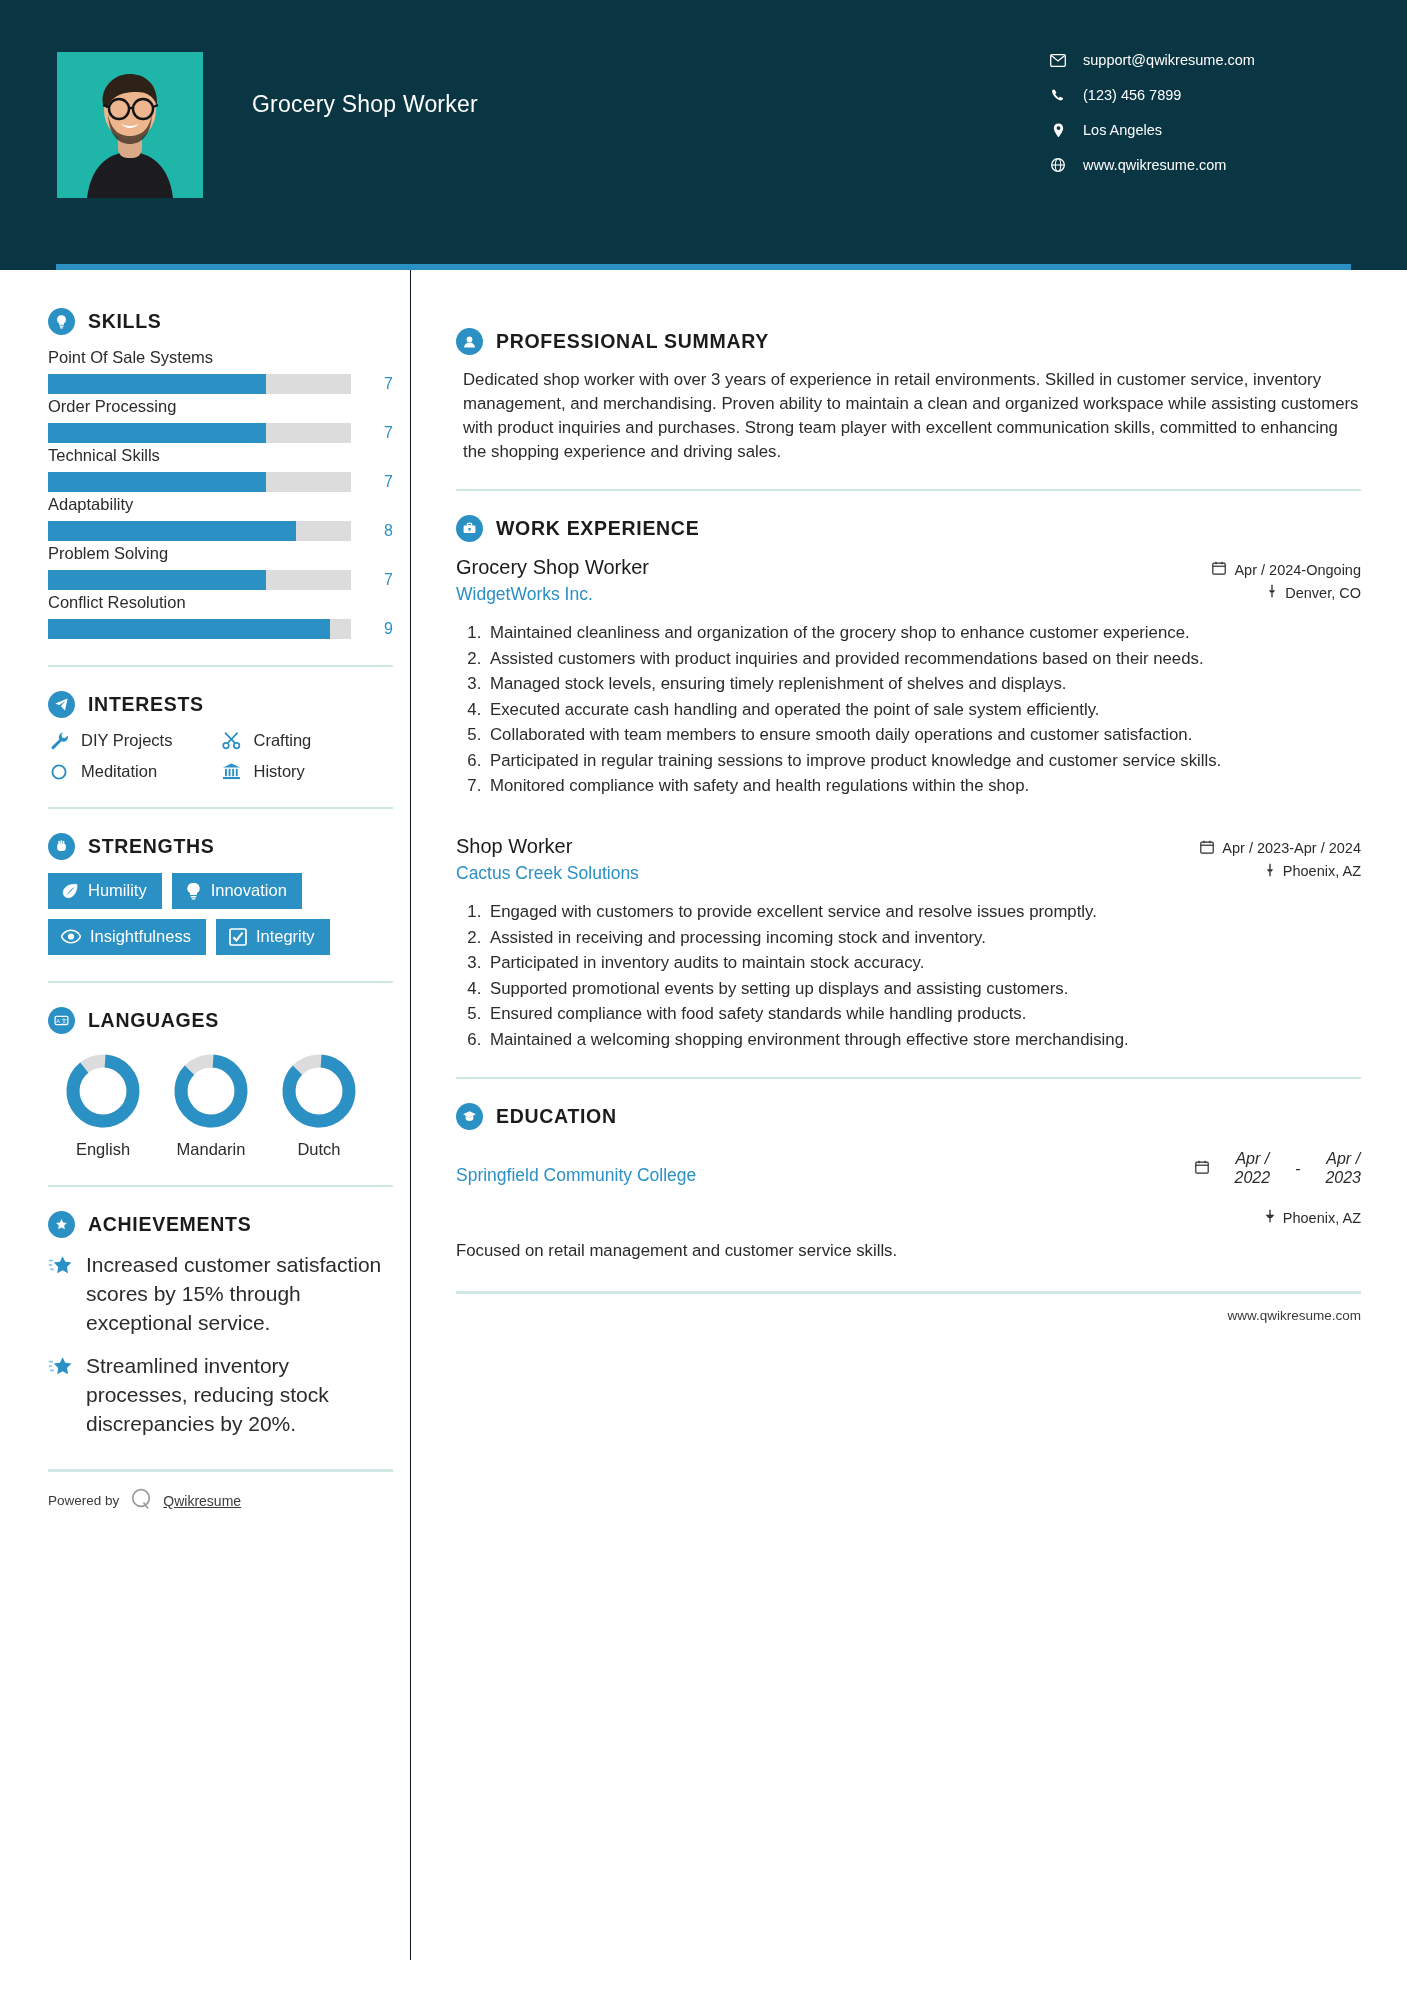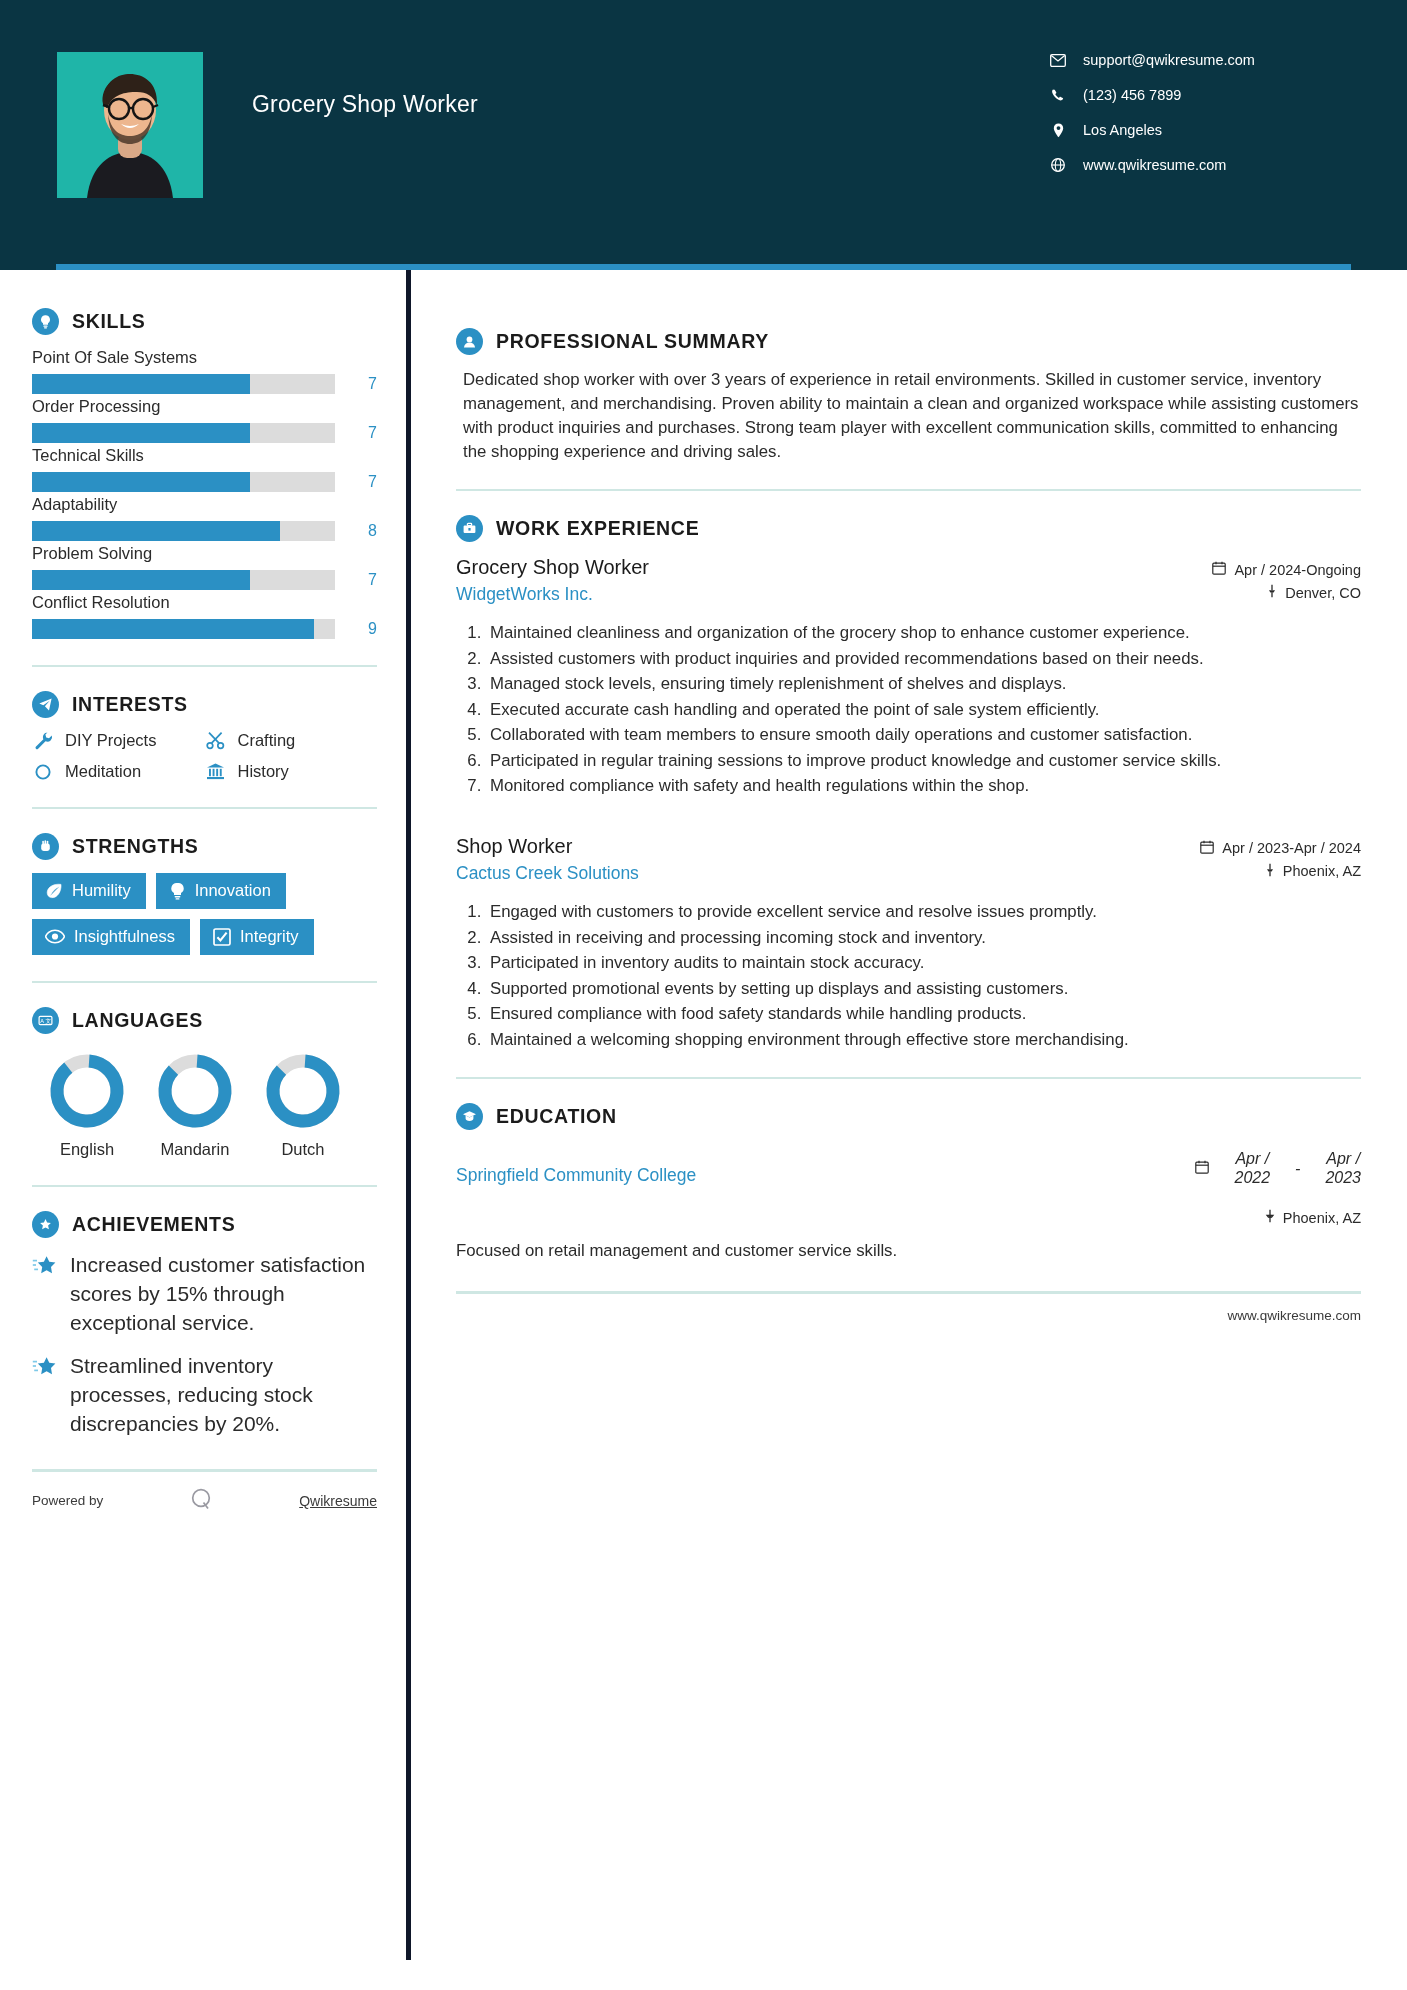--- a/index.html
+++ b/index.html
@@ -87,22 +87,22 @@
   .contact-row .ctext { margin-left: 14px; }
 
   
   .body {
     display: flex;
     align-items: flex-start;
   }
   .left {
     width: 411px;
     flex: none;
-    padding: 38px 0 0 32px;
-    border-right: 5px solid #0f172a;
+    padding: 38px 0 0 48px;
+    border-right: 1px solid #0f172a;
     min-height: 1690px;
   }
   .left-inner { width: 345px; }
   .right {
     flex: 1;
     padding: 58px 46px 0 45px;
   }
 
   
   .sec-head {
@@ -221,21 +221,20 @@
   }
 
   
   .footer {
     margin-top: 30px;
     padding-top: 14px;
     border-top: 3px solid #cfe7e3;
     display: flex;
     align-items: center;
     gap: 9px;
-    justify-content: space-between;
   }
   .footer-text { font-size: 13.5px; color: #3a3a3a; }
   .footer-link {
     font-size: 14px;
     color: #3a3a3a;
     text-decoration: underline;
   }
 
   
   .summary-text {

